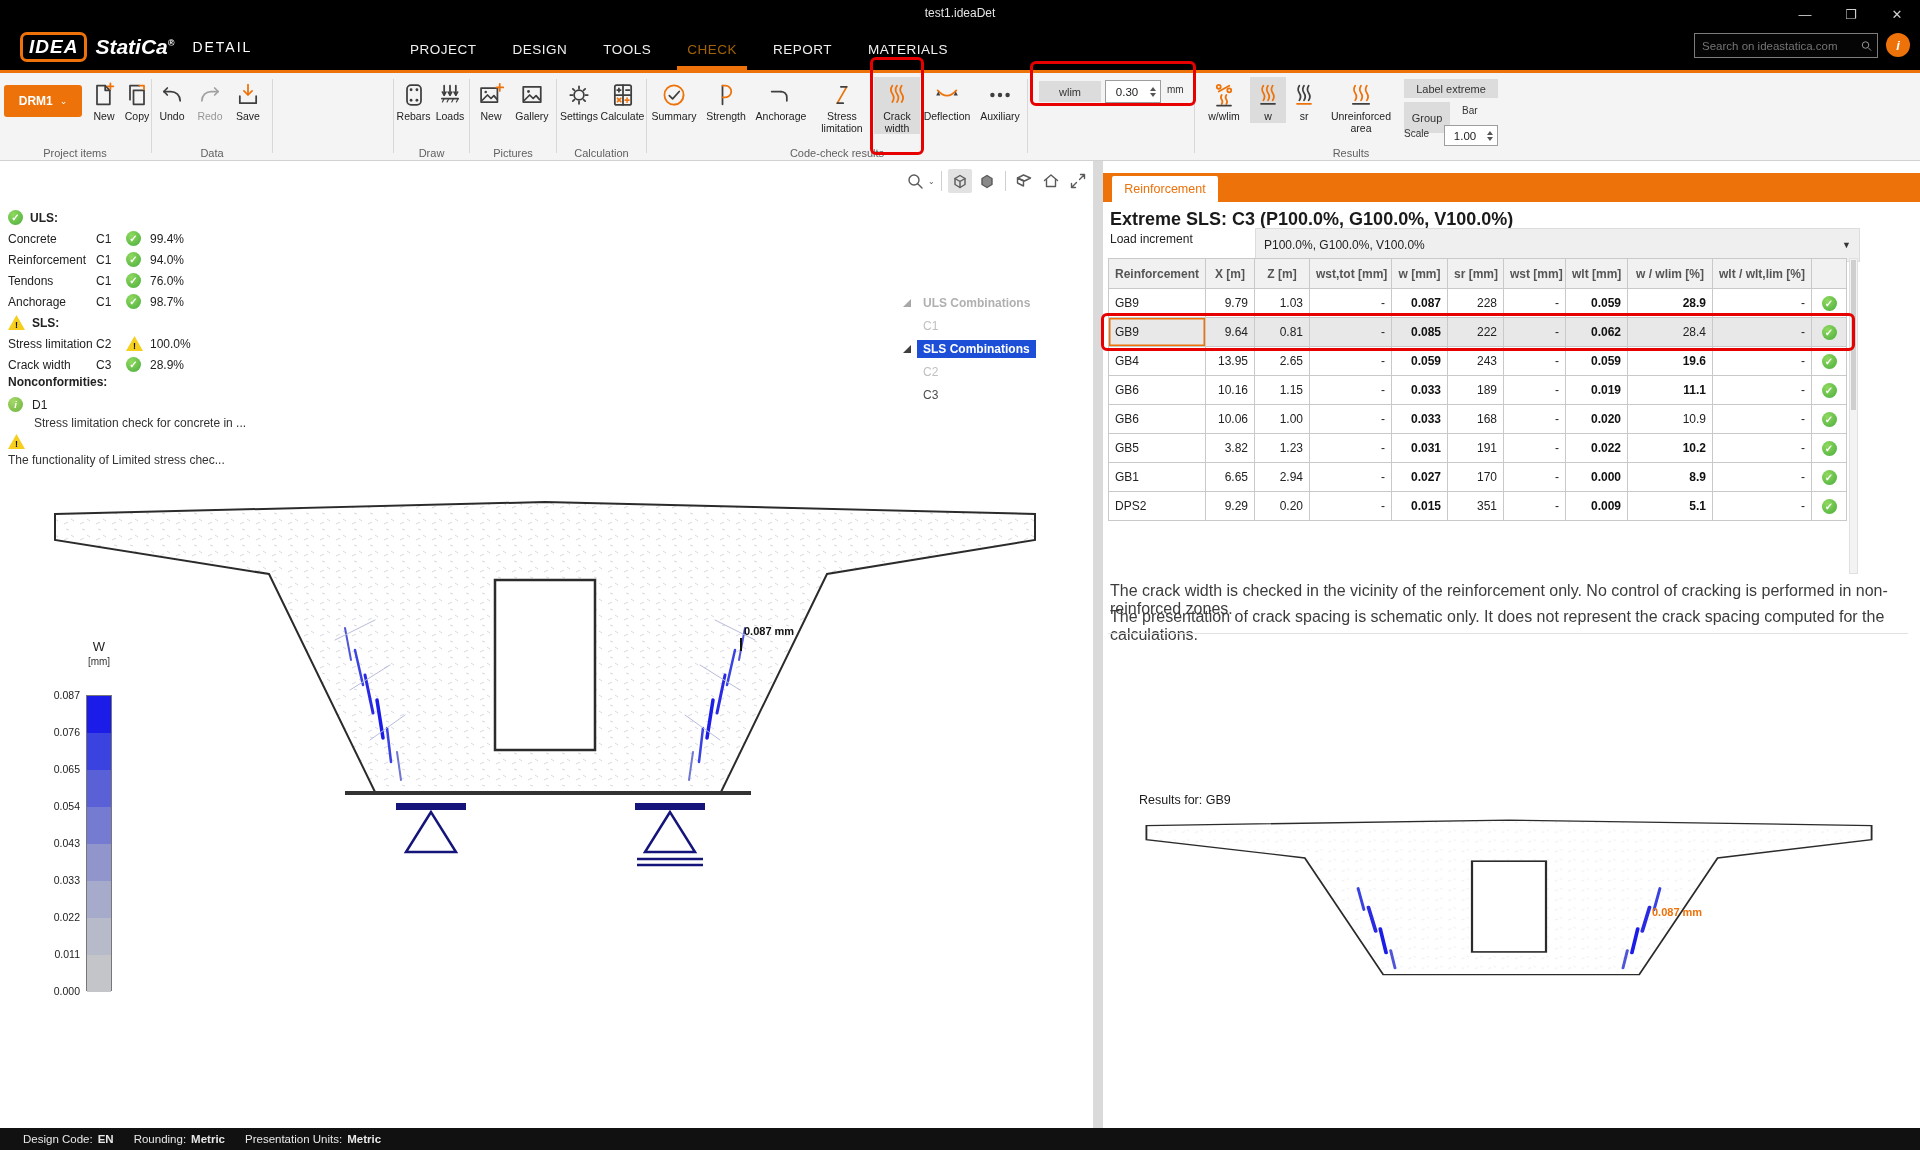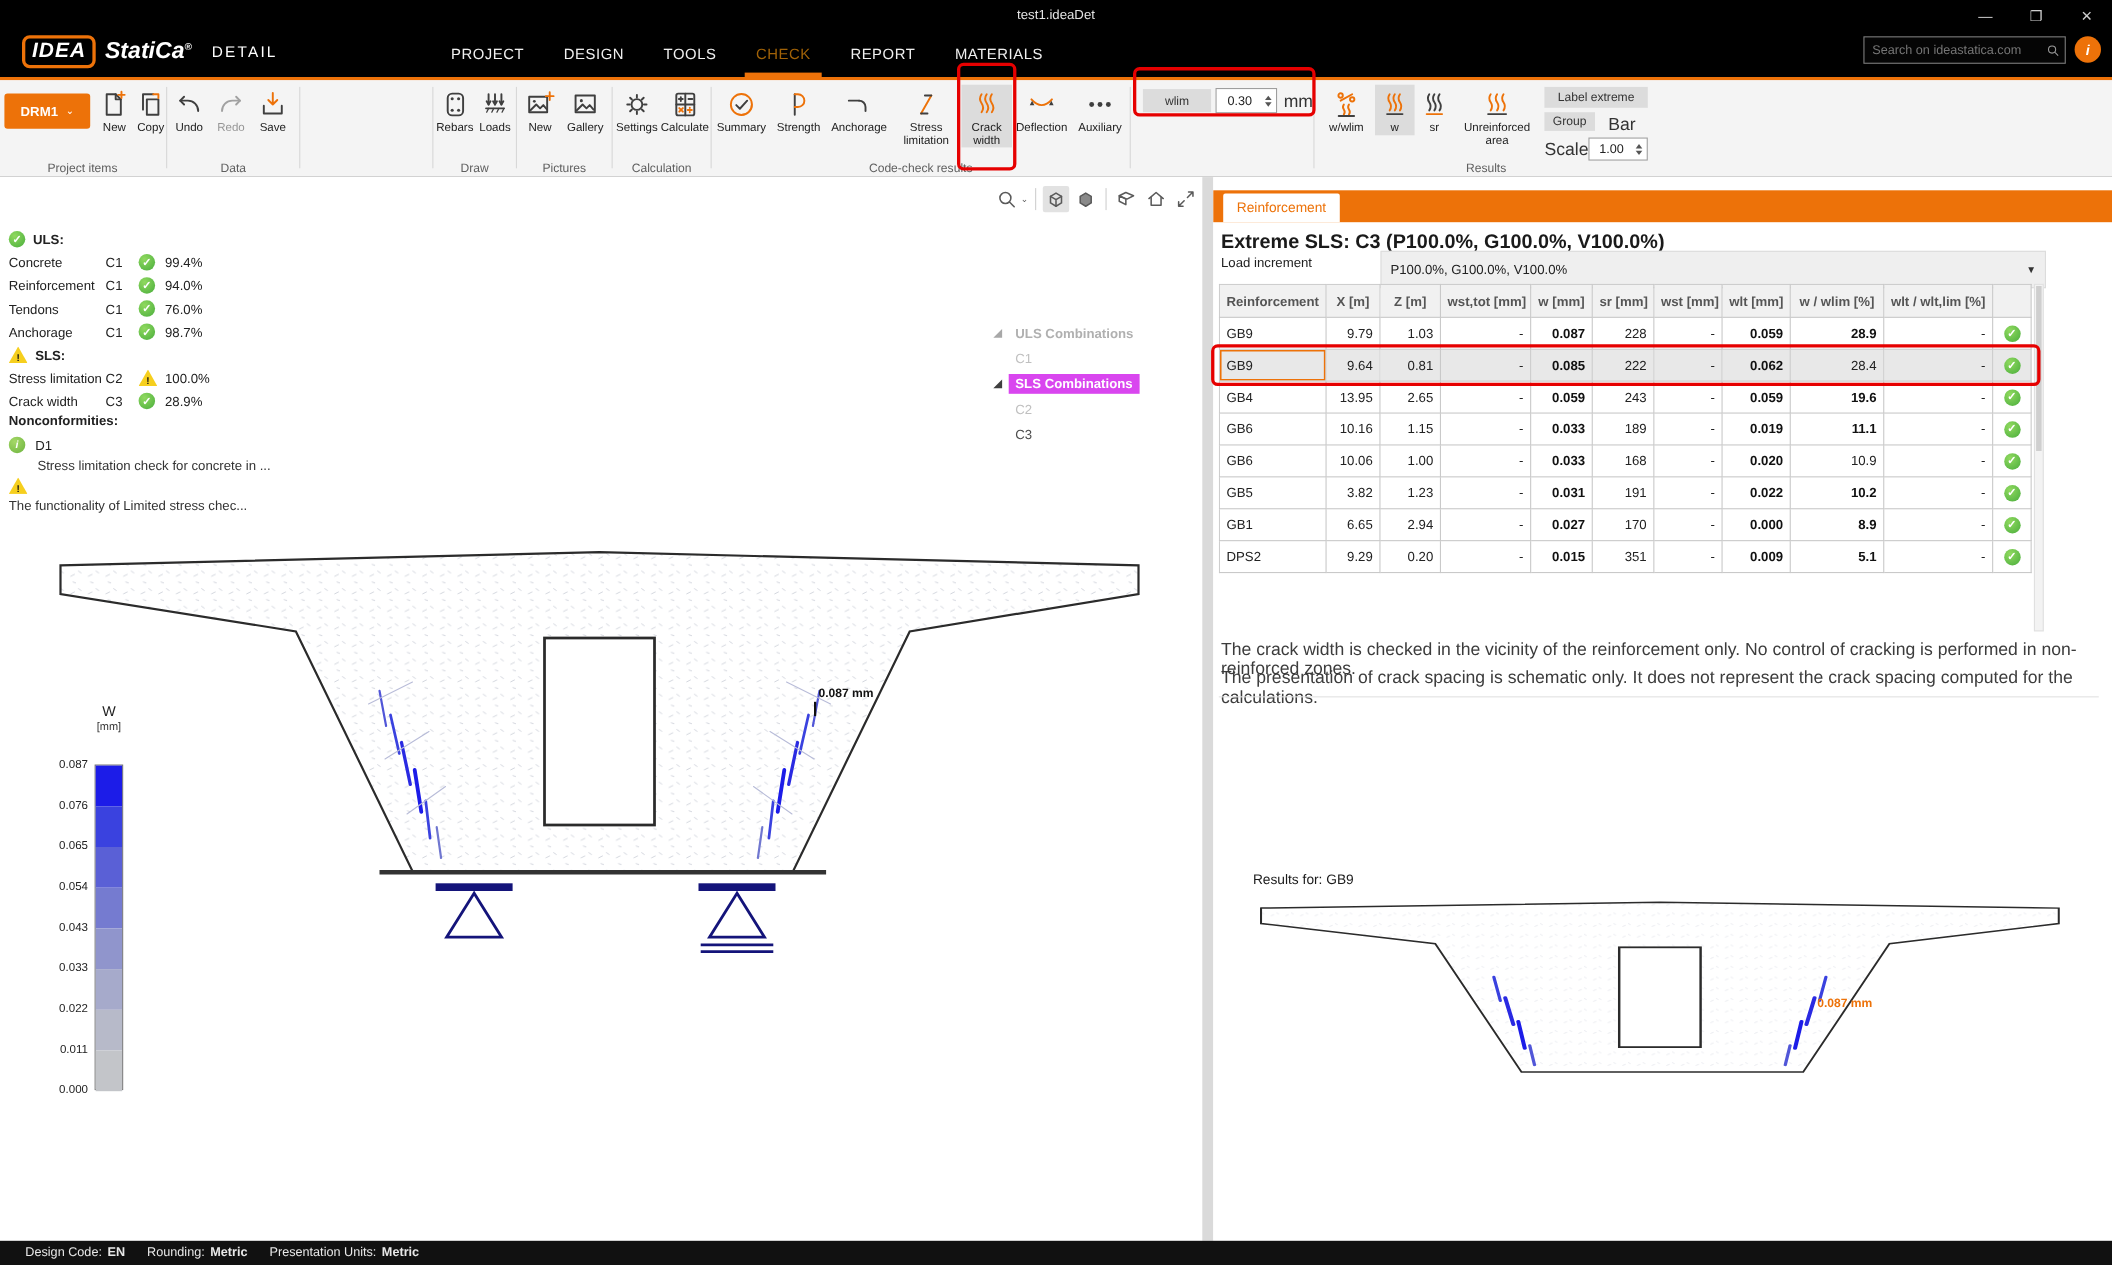--- a/index.html
+++ b/index.html
@@ -42,21 +42,21 @@
   .ric svg .f { fill:#3f3f3f; stroke:none; }
   #drm-btn { margin:8px 6px 0 4px; width:78px; height:32px; background:#ed7209; border-radius:3px; color:#fff; font-size:12px; font-weight:bold; display:flex; align-items:center; justify-content:center; gap:7px; }
   #drm-btn .caret { font-size:9px; font-weight:normal; }
   .chip { background:#dcdcdc; color:#333; font-size:11px; display:flex; align-items:center; justify-content:center; }
   .spin { background:#fff; border:1px solid #9e9e9e; display:flex; align-items:center; }
   .spin .val { flex:1; text-align:center; font-size:11.5px; color:#222; }
   .spin .arrows { width:12px; display:flex; flex-direction:column; align-items:center; gap:2px; padding-right:2px; }
   .spin .arrows i { width:0; height:0; border-left:3.5px solid transparent; border-right:3.5px solid transparent; }
   .spin .arrows .up { border-bottom:4px solid #555; }
   .spin .arrows .dn { border-top:4px solid #555; }
-  .rtext { font-size:16px; color:#333; }
+  .rtext { font-size:10px; color:#333; }
 
   
   .redbox { position:absolute; border:3px solid #e60000; border-radius:6px; pointer-events:none; z-index:60; }
 
   
   #main { position:absolute; left:0; top:161px; width:1920px; height:967px; background:#fff; }
   #splitter { position:absolute; left:1093px; top:0; width:10px; height:967px; background:#dadada; }
 
   
   #canvas-toolbar { position:absolute; left:903px; top:8px; display:flex; align-items:center; gap:3px; }
@@ -82,21 +82,21 @@
 
   
   #combo-tree { position:absolute; left:903px; top:130px; width:185px; font-size:12px; }
   .tree-row { display:flex; align-items:center; height:23px; gap:6px; }
   .tri { width:0; height:0; border-left:8px solid transparent; border-bottom:8px solid #3f3f3f; }
   .tri.dim { border-bottom-color:#a8a8a8; }
   .tree-lbl { padding:2px 6px; }
   .tree-lbl.dim { color:#b0b0b0; font-weight:bold; }
   .tree-lbl.dim2 { color:#c0c0c0; margin-left:14px; }
   .tree-lbl.norm { color:#4d4d4d; margin-left:14px; }
-  .tree-lbl.selected { background:#d946ef; color:#fff; font-weight:bold; }
+  .tree-lbl.selected { background:#1d4ed8; color:#fff; font-weight:bold; }
 
   
   #legend { position:absolute; left:42px; top:478px; width:80px; }
   #legend-title { position:absolute; left:40px; top:0; width:34px; text-align:center; font-size:13px; color:#222; }
   #legend-unit { position:absolute; left:40px; top:17px; width:34px; text-align:center; font-size:10px; color:#333; }
   #legend-wrap { position:absolute; left:0; top:56px; width:80px; height:298px; }
   #legend-bar { position:absolute; left:44px; top:0; width:26px; height:296px; border:1px solid #777; }
   .leg-seg { width:100%; height:37px; }
   .leg-lab { position:absolute; left:0; width:38px; text-align:right; font-size:10.5px; color:#222; }
 
@@ -409,21 +409,21 @@
       <div class="ibtn" style="position:absolute;left:126px;top:4px;width:78px">
         <span class="ric"><svg viewBox="0 0 24 24">
               <path class="o" d="M7 4c-1.4 2-1.4 4.2 0 6.3s1.4 4.2 0 6.3"></path>
               <path class="o" d="M12 4c-1.4 2-1.4 4.2 0 6.3s1.4 4.2 0 6.3"></path>
               <path class="o" d="M17 4c-1.4 2-1.4 4.2 0 6.3s1.4 4.2 0 6.3"></path>
               <path d="M5 19.5h14"></path>
             </svg></span>
         <span class="rlb">Unreinforced area</span>
       </div>
       <div class="chip" style="position:absolute;left:208px;top:6px;width:94px;height:19px">Label extreme</div>
-      <div class="chip" style="position:absolute;left:208px;top:29px;width:46px;height:17px">Group</div>
+      <div class="chip" style="position:absolute;left:208px;top:29px;width:46px;height:31px">Group</div>
       <span class="rtext" style="position:absolute;left:266px;top:32px">Bar</span>
       <span class="rtext" style="position:absolute;left:208px;top:55px">Scale</span>
       <div class="spin" style="position:absolute;left:248px;top:52px;width:54px;height:21px">
         <span class="val">1.00</span>
         <span class="arrows">
             <i class="up"></i>
             <i class="dn"></i>
           </span>
       </div>
       <div class="glabel">Results</div>

